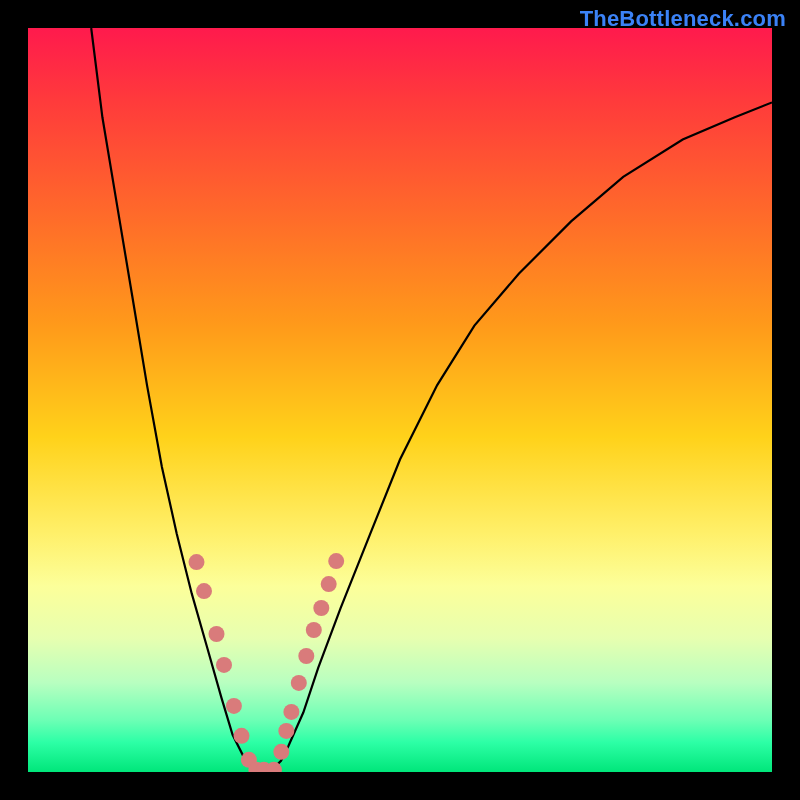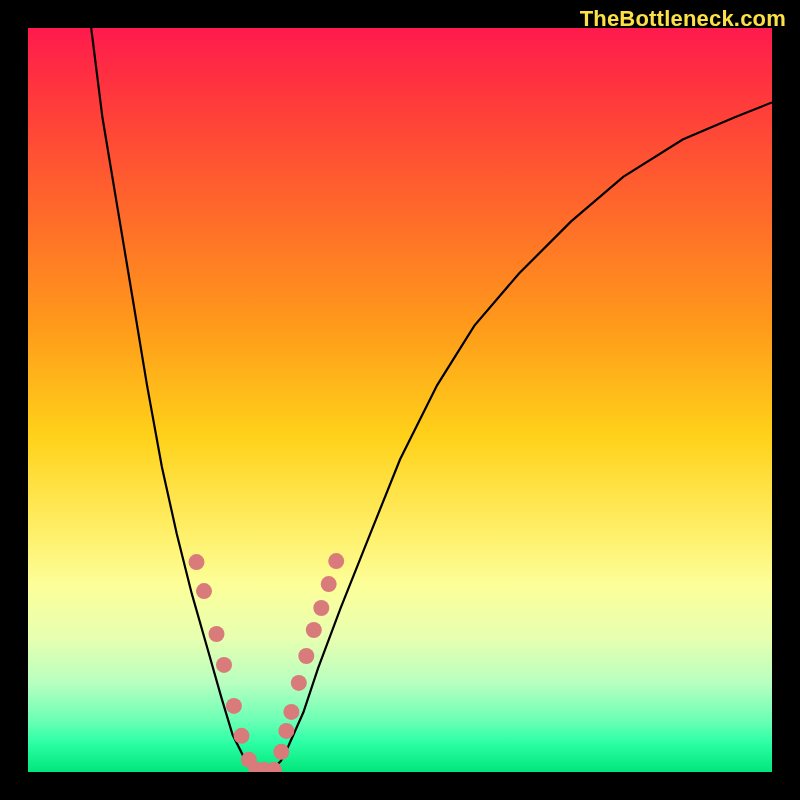--- a/index.html
+++ b/index.html
@@ -14,21 +14,21 @@
   .outer {
     position: relative;
     width: 800px;
     height: 800px;
     background: #000;
   }
   .watermark {
     position: absolute;
     top: 6px;
     right: 14px;
-    color: #fde047;
+    color: #3b82f6;
     font-size: 22px;
     font-weight: 600;
     letter-spacing: 0.2px;
     z-index: 50;
   }
   .plot-area {
     position: absolute;
     left: 28px;
     top: 28px;
     width: 744px;

